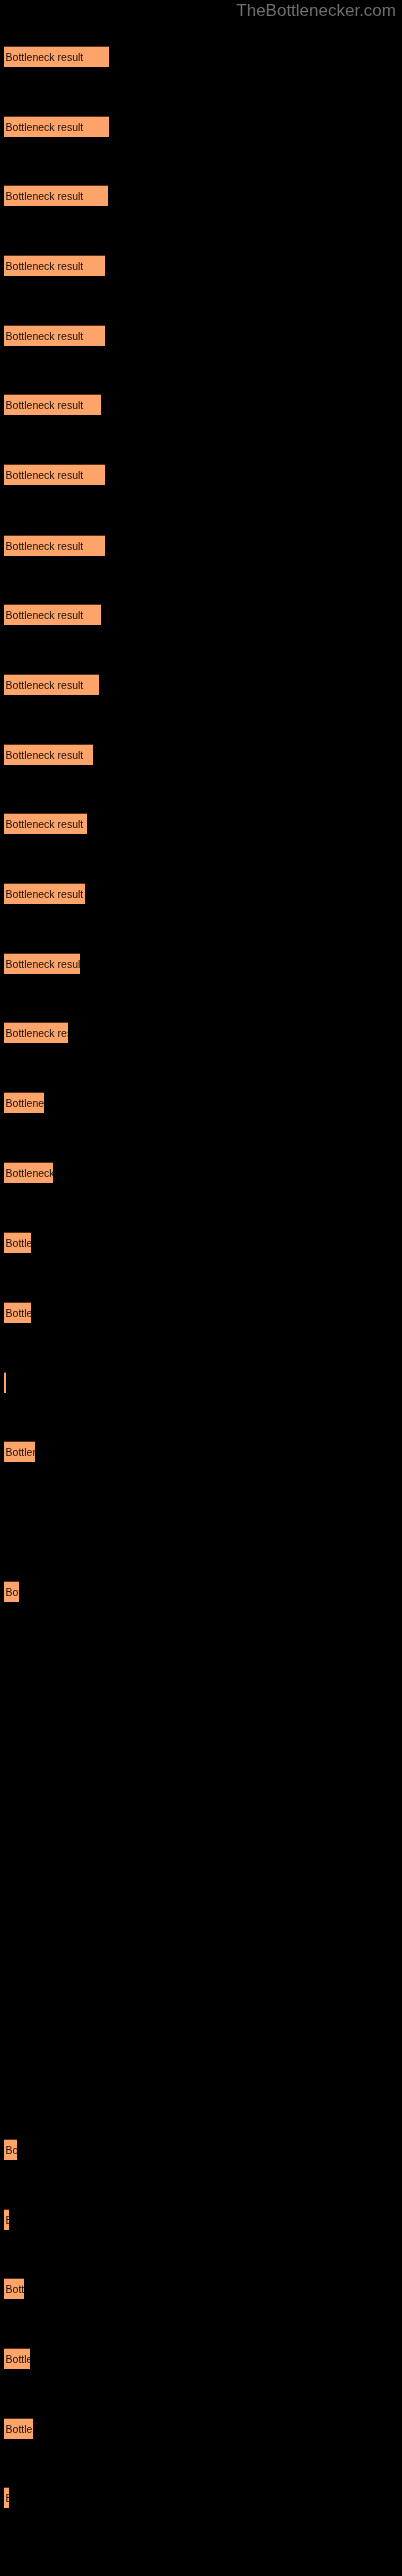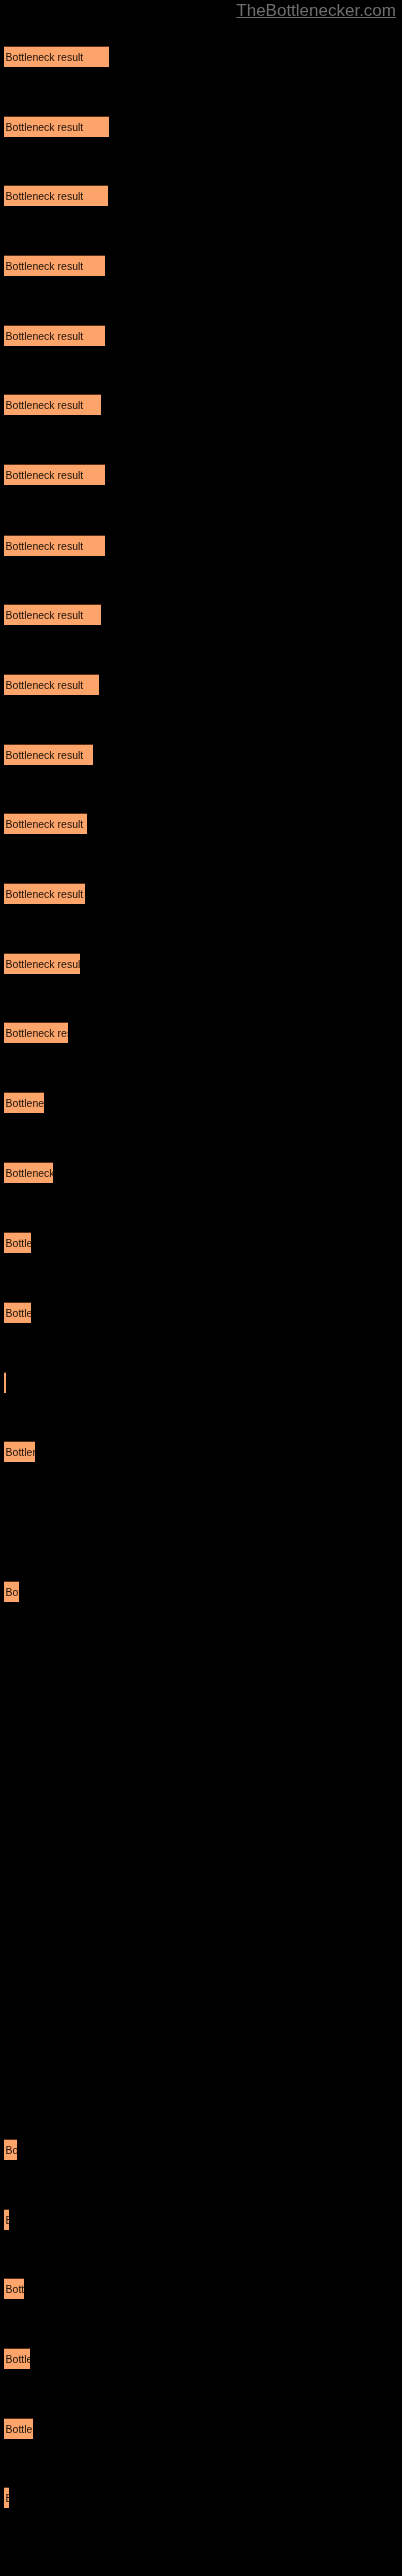--- a/index.html
+++ b/index.html
@@ -21,21 +21,20 @@
     left: 0px;
     width: 396px;
     text-align: right;
     color: #6e6e6e;
     font-family: "Liberation Sans", sans-serif;
     font-size: 17px;
     line-height: 21px;
     letter-spacing: 0px;
     white-space: nowrap;
     user-select: none;
-    text-decoration: underline;
   }
 
   .chart-area {
     position: absolute;
     top: 0;
     left: 0;
     width: 335px;
     height: 2576px;
   }
 

